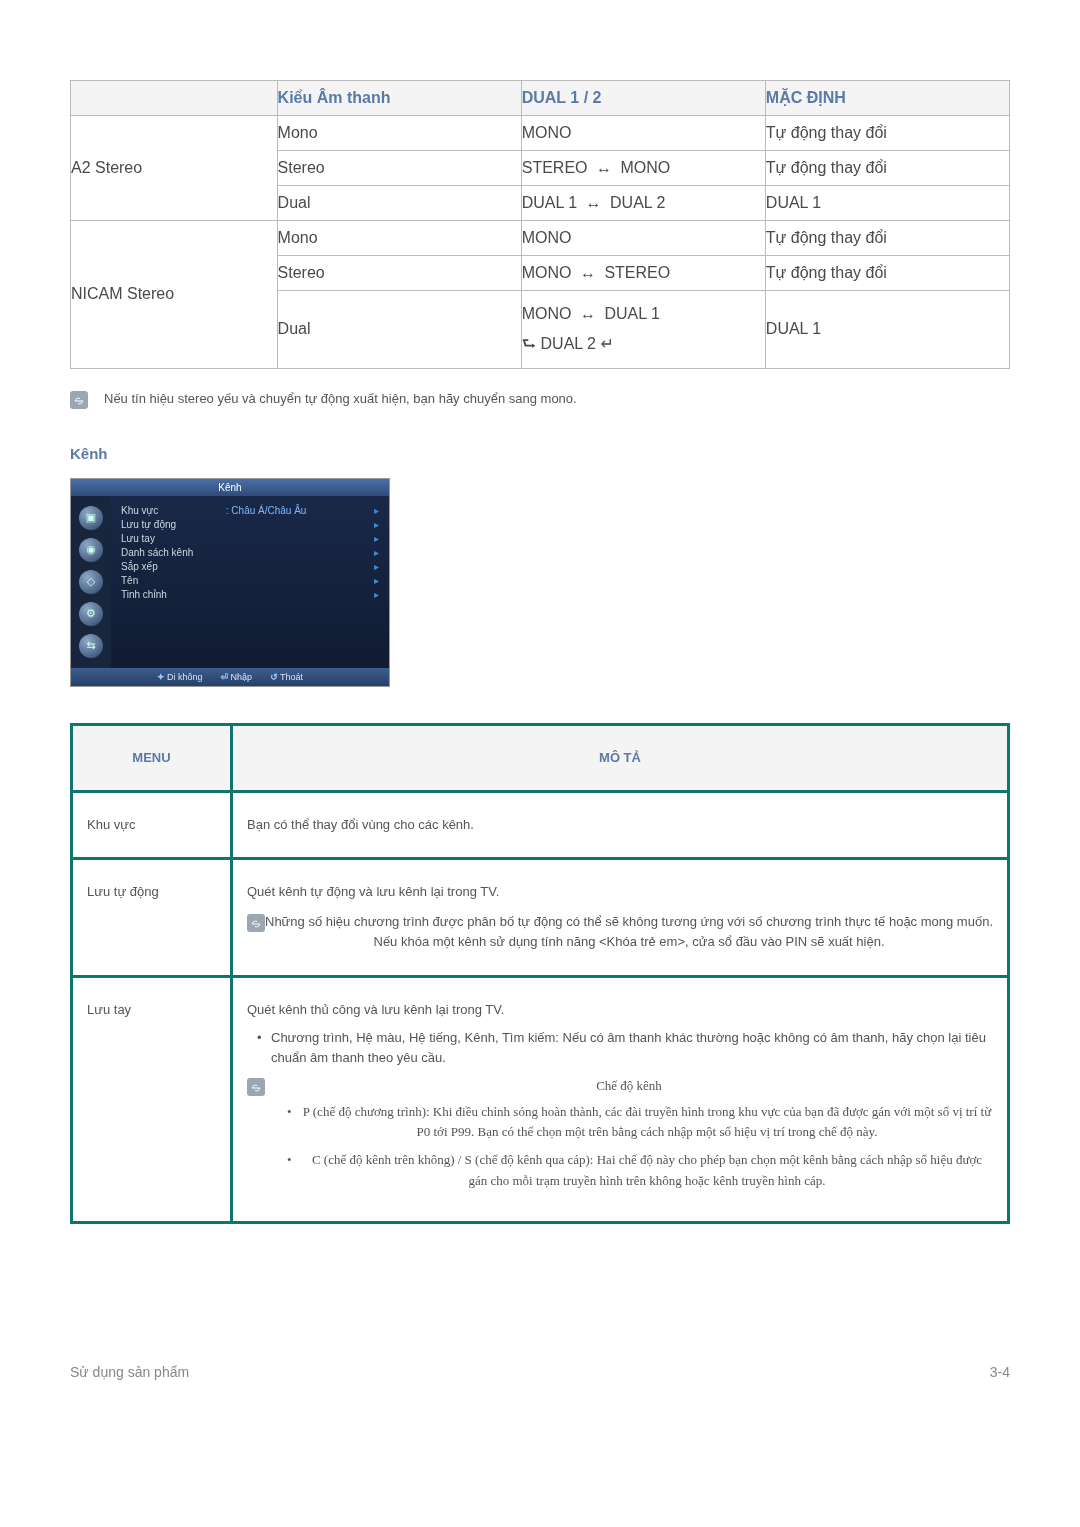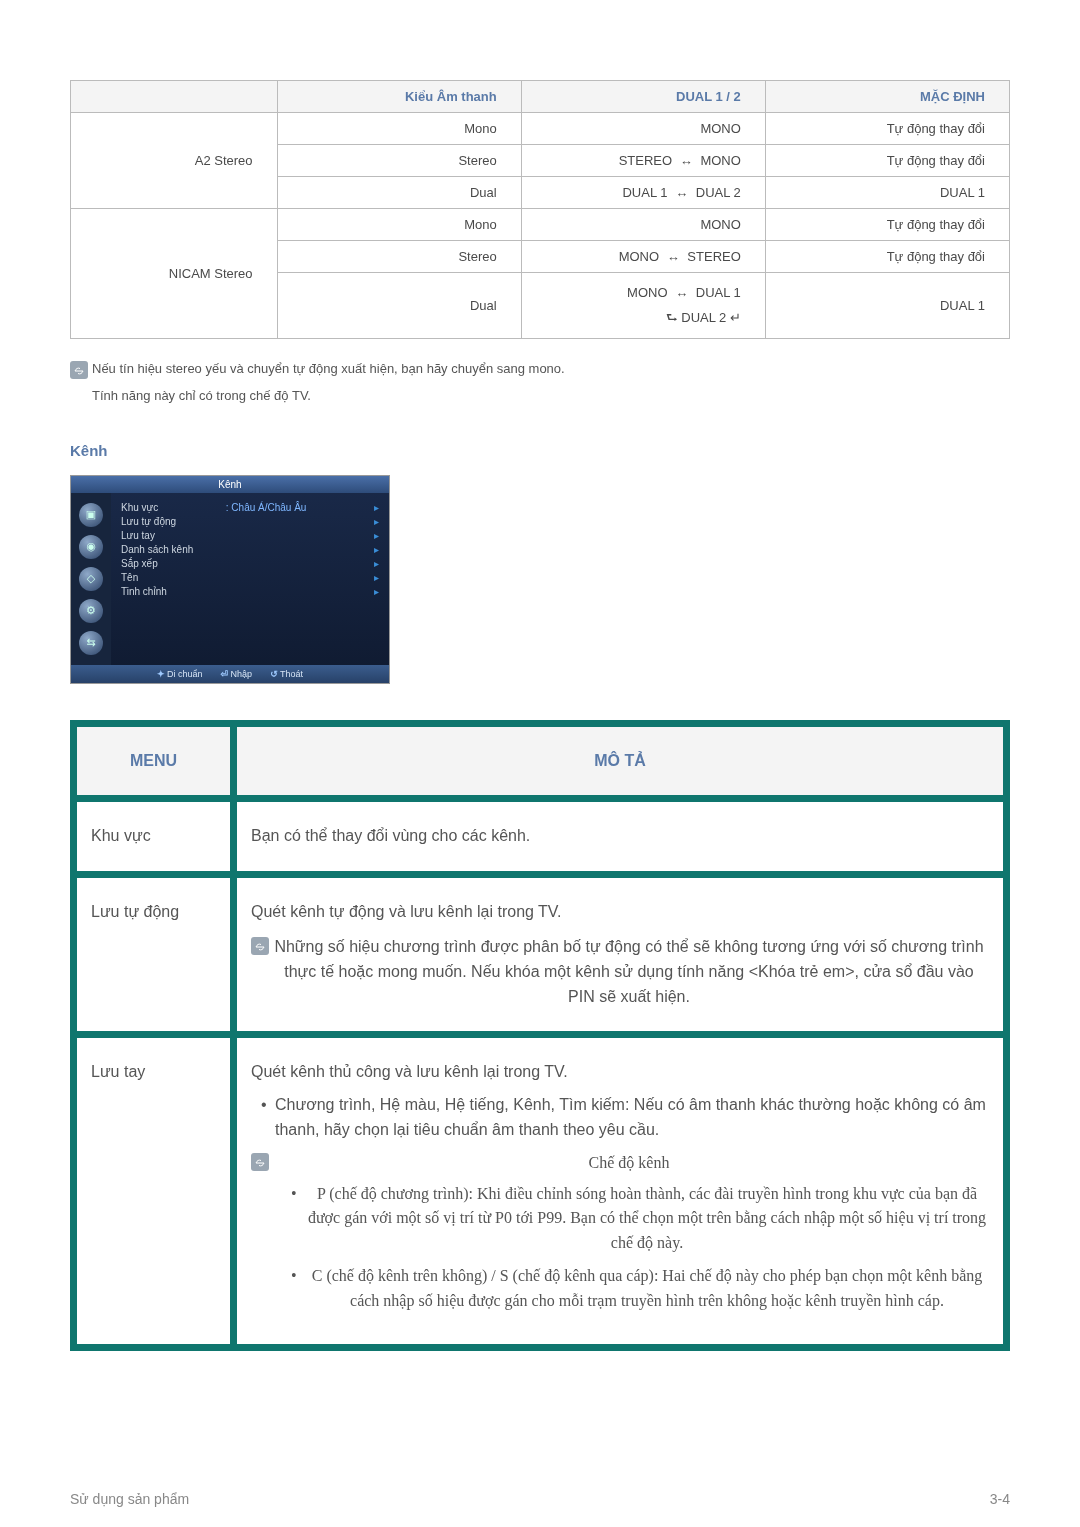--- a/index.html
+++ b/index.html
@@ -12,36 +12,36 @@
     width: 1080px;
   }
   table.grid {
     width: 100%;
     border-collapse: collapse;
     table-layout: fixed;
     margin-bottom: 20px;
   }
   table.grid th, table.grid td {
     border: 1px solid #bbb;
-    padding: 8px 24px;
-    text-align: right;
+    padding: 8px 0;
+    text-align: left;
     vertical-align: middle;
-    font-size: 13px;
+    font-size: 16px;
   }
   table.grid th {
     background: #f4f4f4;
     color: #5a7aa8;
     font-weight: bold;
   }
   .arrow-lr::before { content: "↔"; font-weight: bold; margin: 0 4px; }
   .cell-line { line-height: 1.9; }
   .enter-wrap { white-space: nowrap; }
   .note-block {
     display: flex;
-    gap: 4px;
+    gap: 16px;
     margin: 12px 0 6px 0;
     line-height: 1.55;
     color: #555;
   }
   .note-icon {
     flex: 0 0 18px;
     height: 18px;
     background: #9aa6b2;
     border-radius: 3px;
     display: flex;
@@ -104,25 +104,25 @@
     display:flex;gap:18px;justify-content:center;
   }
   .osd-footer span b { color:#9fcaff; }
   
   table.desc {
     width: 100%;
     border-collapse: collapse;
     table-layout: fixed;
   }
   table.desc th, table.desc td {
-    border: 7px solid #0f766e;
+    border: 3px solid #0f766e;
     padding: 22px 14px;
     vertical-align: top;
     text-align: left;
-    font-size: 16px;
+    font-size: 13px;
     line-height: 1.55;
     color: #555;
   }
   table.desc th {
     background:#f4f4f4;
     color:#5a7aa8;
     text-align:center;
     font-weight:bold;
   }
   table.desc col.menu { width: 160px; }
@@ -222,21 +222,20 @@
 </table>
 
 <div class="note-block">
   <div class="note-icon">
     <svg viewBox="0 0 24 24">
         <path d="M4 14 L20 14 M4 14 C6 9 10 7 14 9 M20 14 C18 19 14 21 10 19"></path>
       </svg>
   </div>
   <div class="note-lines">
     <p>Nếu tín hiệu stereo yếu và chuyển tự động xuất hiện, bạn hãy chuyển sang mono.</p>
-    <p>Tính năng này chỉ có trong chế độ TV.</p>
   </div>
 </div>
 
 <h3 class="section">Kênh</h3>
 
 <div class="osd">
   <div class="osd-title">Kênh</div>
   <div class="osd-body">
     <div class="osd-side">
       <div class="osd-ico">▣</div>
@@ -277,21 +276,21 @@
           <span class="chev">▸</span>
         </div>
       <div class="osd-row">
           <span class="lbl">Tinh chỉnh</span>
           <span></span>
           <span class="chev">▸</span>
         </div>
     </div>
   </div>
   <div class="osd-footer">
-    <span><b>✦</b> <span>Di chuẩn</span></span>
+    <span><b>✦</b> <span>Di không</span></span>
     <span><b>⏎</b> <span>Nhập</span></span>
     <span><b>↺</b> <span>Thoát</span></span>
   </div>
 </div>
 
 <table class="desc">
   <colgroup>
       <col class="menu">
       <col>
     </colgroup>

